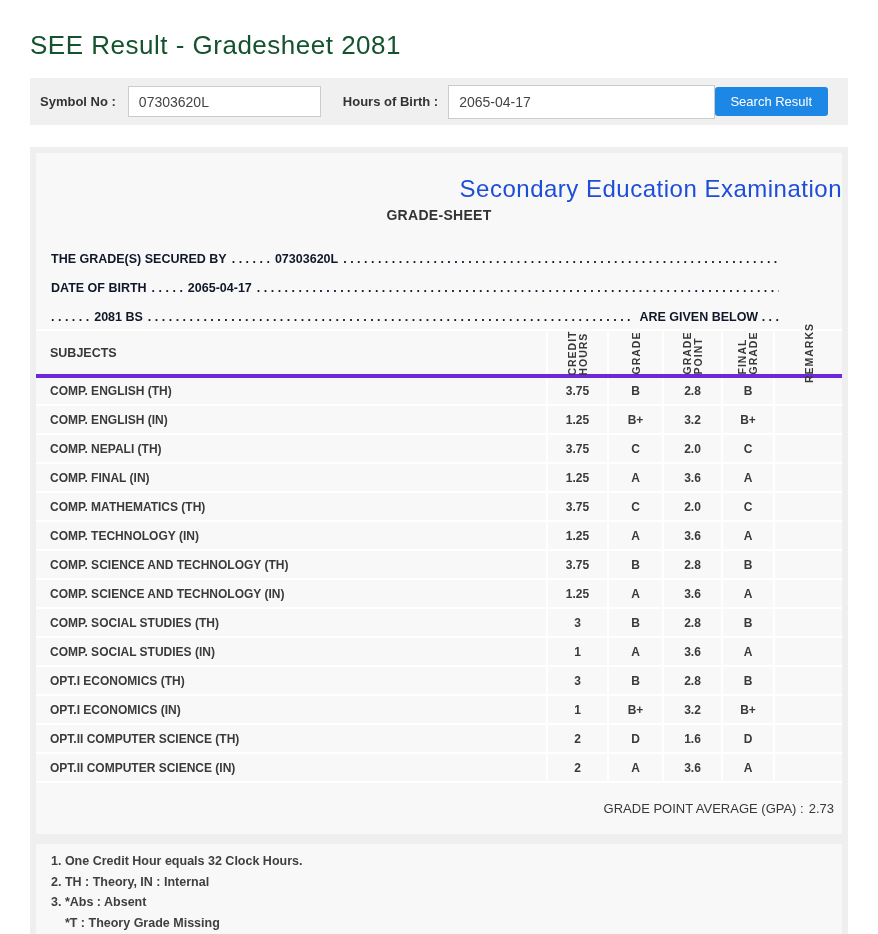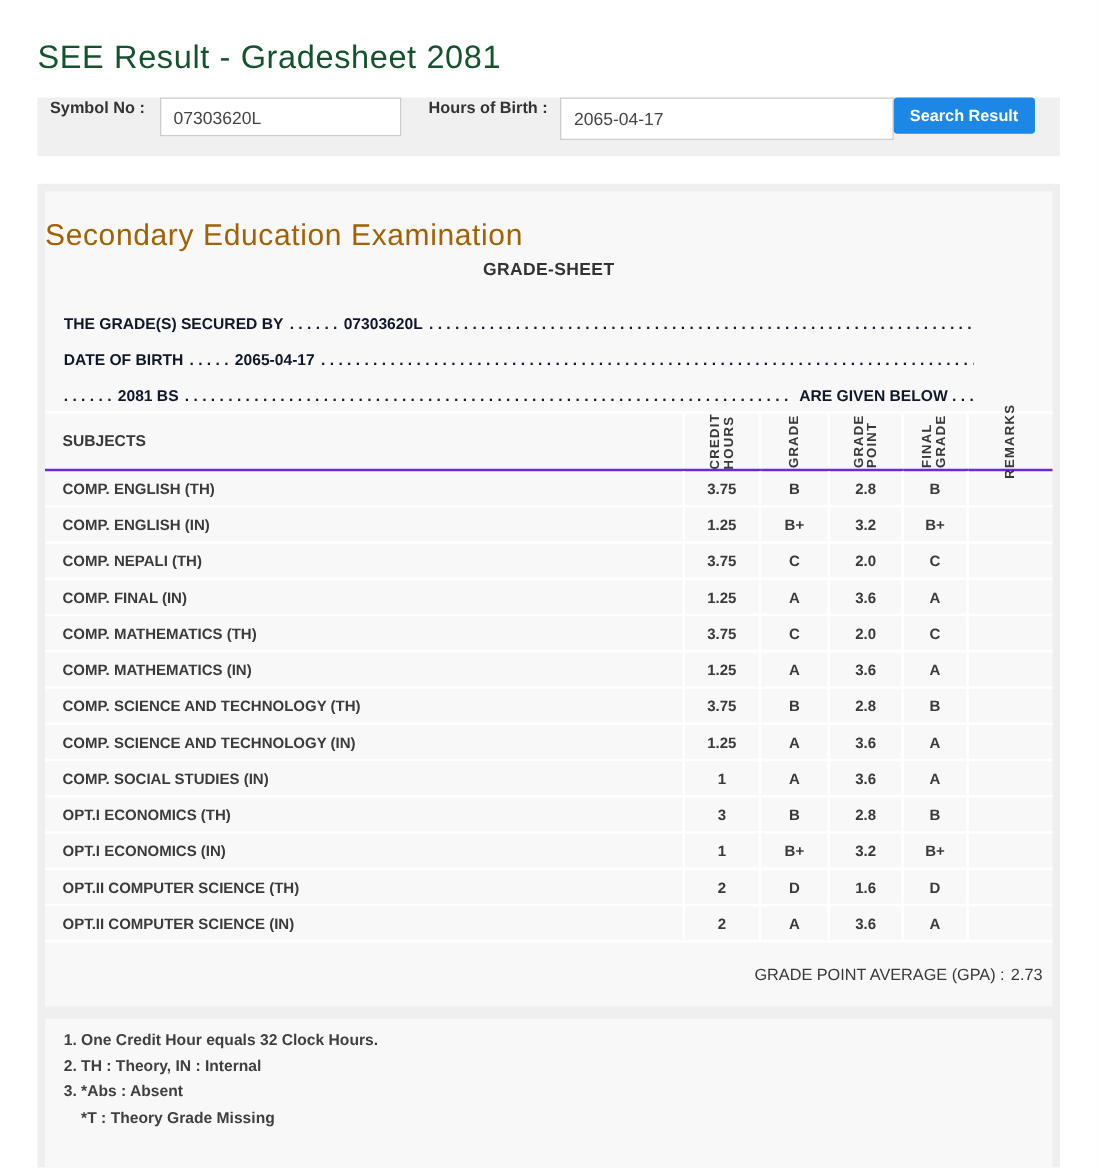--- a/index.html
+++ b/index.html
@@ -5,51 +5,51 @@
   * { margin: 0; padding: 0; box-sizing: border-box; }
   html, body { width: 878px; height: 934px; overflow: hidden; background: #ffffff;
     font-family: "Liberation Sans", sans-serif; }
 
   
   .page-title { margin: 30px 0 0 30px; font-size: 26px; font-weight: normal;
     color: #14532d; letter-spacing: 0.5px; }
 
   
   .search-bar { margin: 17px 30px 0 30px; height: 47px; background: #f0f0f0;
-    display: flex; padding: 0 20px 0 10px; }
+    display: flex; align-items: center; padding: 0 20px 0 10px; }
   .search-label { font-size: 13px; font-weight: bold; color: #333; white-space: nowrap; }
   .search-input { height: 31px; border: 1px solid #ccc; background: #fff;
     padding: 0 10px; font-size: 14px; color: #444; font-family: "Liberation Sans", sans-serif; }
   #symbol-input { width: 193px; margin-left: 12px; }
   #dob-label { margin-left: 22px; }
   #dob-input { width: 276px; height: 34px; margin-left: 10px; }
   .search-btn { margin-left: auto; width: 118px; height: 29px; background: #1d87e6;
     color: #fff; border: none; border-radius: 3px; font-size: 13px;
-    font-family: "Liberation Sans", sans-serif; cursor: pointer; font-weight: bold; }
+    font-family: "Liberation Sans", sans-serif; cursor: pointer; }
 
   
   .outer-panel { margin: 22px 30px 0 30px; background: #efefef; padding: 6px; }
   .sheet-box { background: #f8f8f8; padding-top: 22px; }
-  .sheet-heading { text-align: left; font-size: 24px; font-weight: normal;
-    color: #a16207; letter-spacing: 0.5px; }
+  .sheet-heading { text-align: right; font-size: 24px; font-weight: normal;
+    color: #1d4ed8; letter-spacing: 0.5px; }
   .sheet-subheading { text-align: center; font-size: 14px; font-weight: bold;
     color: #333; margin-top: 4px; letter-spacing: 0.3px; }
 
   
   .statements { margin-top: 14px; padding: 0 58px 0 15px; }
   .stmt-line { height: 29px; display: flex; align-items: flex-end; white-space: nowrap;
     overflow: hidden; font-size: 12.5px; font-weight: bold; color: #0f172a; }
   .stmt-line > span { margin-right: 5px; }
   .stmt-fill { flex: 1; overflow: hidden; }
 
   
   table { width: 100%; border-collapse: collapse; table-layout: fixed; margin-top: 5px; }
   col.c-credit { width: 61px; } col.c-grade { width: 55px; }
   col.c-gpoint { width: 59px; } col.c-final { width: 52px; } col.c-remarks { width: 68px; }
-  thead th { height: 46px; border-top: 2px solid #fff; border-bottom: 2px solid #6d28d9;
+  thead th { height: 46px; border-top: 2px solid #fff; border-bottom: 4px solid #6d28d9;
     border-right: 2px solid #fff; position: relative; overflow: visible;
     font-size: 12.5px; color: #383838; }
   thead th:last-child { border-right: none; }
   th.subjects-th { text-align: left; padding-left: 14px; font-weight: bold; }
   .rotated { position: absolute; left: 50%; top: 50%;
     transform: translate(-50%, -50%) rotate(-90deg); white-space: pre-line;
     font-size: 10.5px; font-weight: bold; letter-spacing: 1px; line-height: 11px;
     text-align: left; }
   tbody td { height: 29px; border-bottom: 2px solid #fff; border-right: 2px solid #fff;
     font-size: 12px; font-weight: bold; color: #3a3a3a; text-align: center; }
@@ -172,41 +172,49 @@
           </tr>
           <tr>
             <td class="subject-cell">COMP. MATHEMATICS (TH)</td>
             <td>3.75</td>
             <td>C</td>
             <td>2.0</td>
             <td>C</td>
             <td></td>
           </tr>
           <tr>
-            <td class="subject-cell">COMP. MATHEMATICS (IN)</td>
+            <td class="subject-cell">COMP. TECHNOLOGY (IN)</td>
             <td>1.25</td>
             <td>A</td>
             <td>3.6</td>
             <td>A</td>
             <td></td>
           </tr>
           <tr>
             <td class="subject-cell">COMP. SCIENCE AND TECHNOLOGY (TH)</td>
             <td>3.75</td>
             <td>B</td>
             <td>2.8</td>
             <td>B</td>
             <td></td>
           </tr>
           <tr>
             <td class="subject-cell">COMP. SCIENCE AND TECHNOLOGY (IN)</td>
             <td>1.25</td>
             <td>A</td>
             <td>3.6</td>
             <td>A</td>
+            <td></td>
+          </tr>
+          <tr>
+            <td class="subject-cell">COMP. SOCIAL STUDIES (TH)</td>
+            <td>3</td>
+            <td>B</td>
+            <td>2.8</td>
+            <td>B</td>
             <td></td>
           </tr>
           <tr>
             <td class="subject-cell">COMP. SOCIAL STUDIES (IN)</td>
             <td>1</td>
             <td>A</td>
             <td>3.6</td>
             <td>A</td>
             <td></td>
           </tr>

